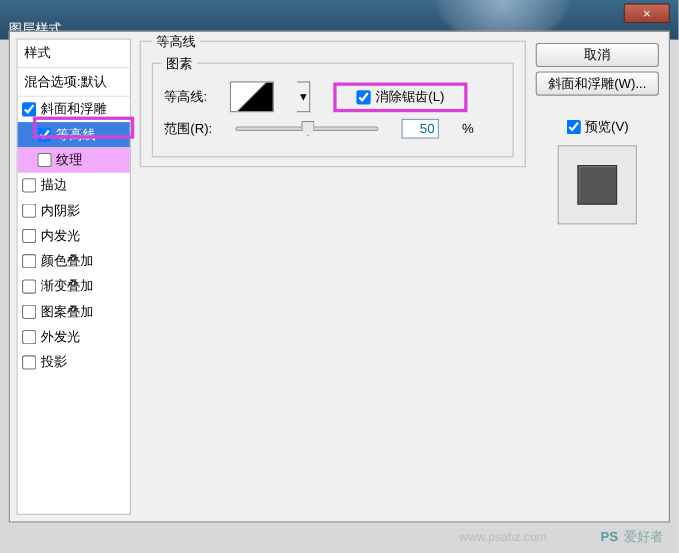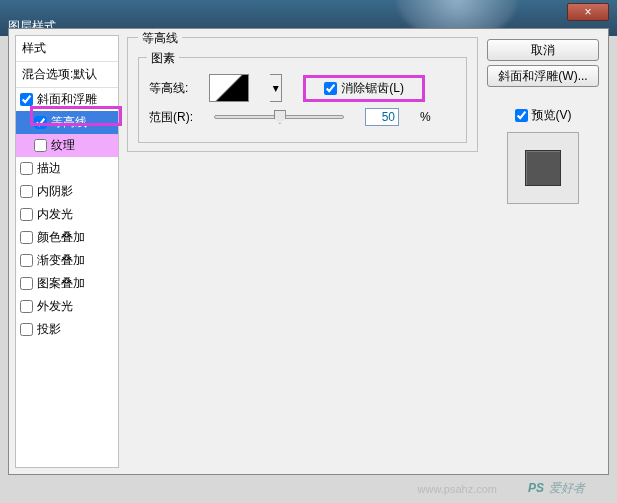--- a/index.html
+++ b/index.html
@@ -29,21 +29,21 @@
 .anti-box{border:3px solid #d93fd9;padding:2px 18px;display:inline-flex;align-items:center;gap:4px}
 .slider-track{position:relative;width:130px;height:4px;background:#ddd;border:1px solid #999;border-radius:2px}
 .slider-thumb{position:absolute;left:46%;top:-6px;width:12px;height:14px;background:#e8e8e8;border:1px solid #888;clip-path:polygon(0 0,100% 0,100% 60%,50% 100%,0 60%)}
 .num-field{width:34px;height:18px;border:1px solid #7a9ac0;background:#fff;text-align:right;padding:1px 3px;color:#0369a1}
 .right-panel{position:absolute;right:6px;top:6px;width:118px}
 .btn{display:block;width:112px;height:22px;margin:4px auto;background:linear-gradient(#fdfdfd,#e4e4e4);border:1px solid #8a8a8a;border-radius:3px;text-align:center;line-height:20px}
 .btn.primary{border:1px solid #4a7ac0;box-shadow:0 0 0 1px #7aaee8 inset}
 .preview-row{display:flex;align-items:center;justify-content:center;gap:4px;margin-top:20px}
 .preview-well{width:72px;height:72px;margin:8px auto;background:#e8e8e8;border:1px solid #aaa;display:flex;align-items:center;justify-content:center}
 .preview-swatch{width:36px;height:36px;background:#555;border:1px solid #333;box-shadow:inset 1px 1px 0 #777}
-.watermark{position:absolute;right:32px;bottom:6px;font-size:18px;font-style:italic;color:#8aa}
+.watermark{position:absolute;right:14px;bottom:6px;font-size:18px;color:#8aa}
 .watermark b{color:#5a9a9a;font-weight:bold}
 .urlmark{position:absolute;right:120px;bottom:8px;color:#bbb;font-size:11px}
 </style>
 </head>
 <body>
 
 <div class="titlebar">
   <div class="bg-circle"></div>
   <span>图层样式</span>
   <div class="close-btn"><span>×</span></div>

